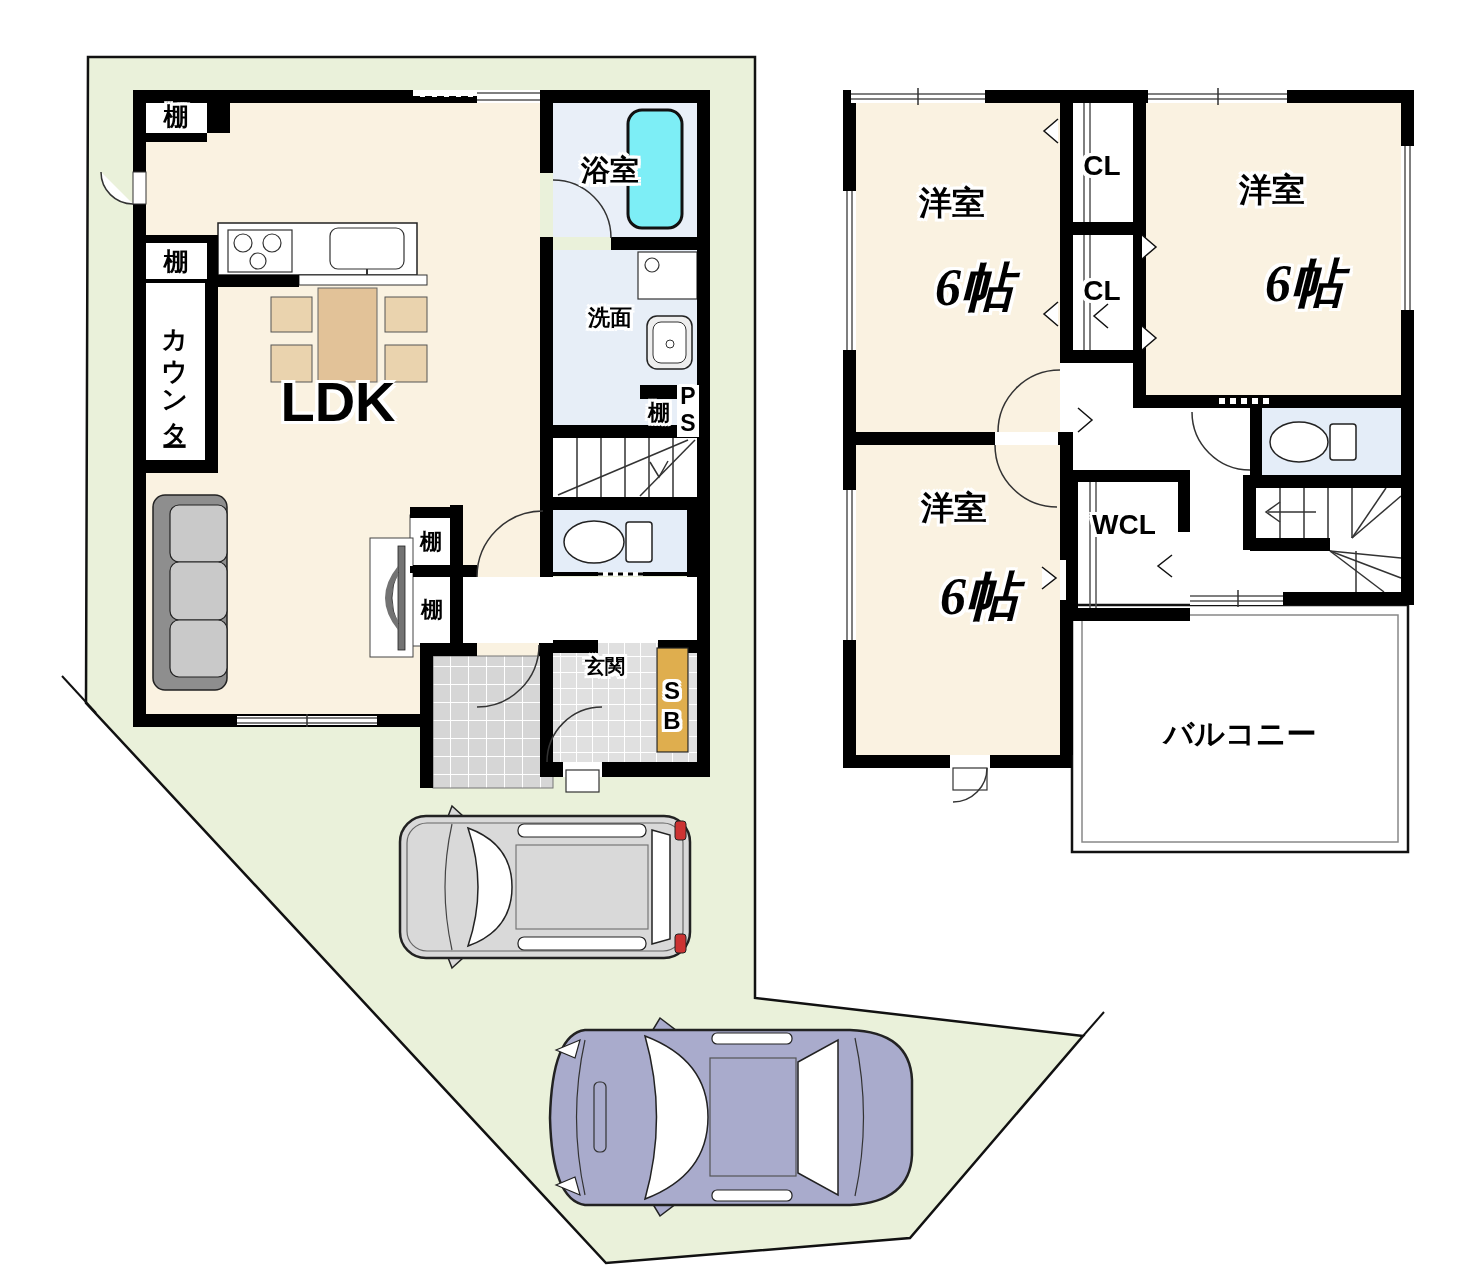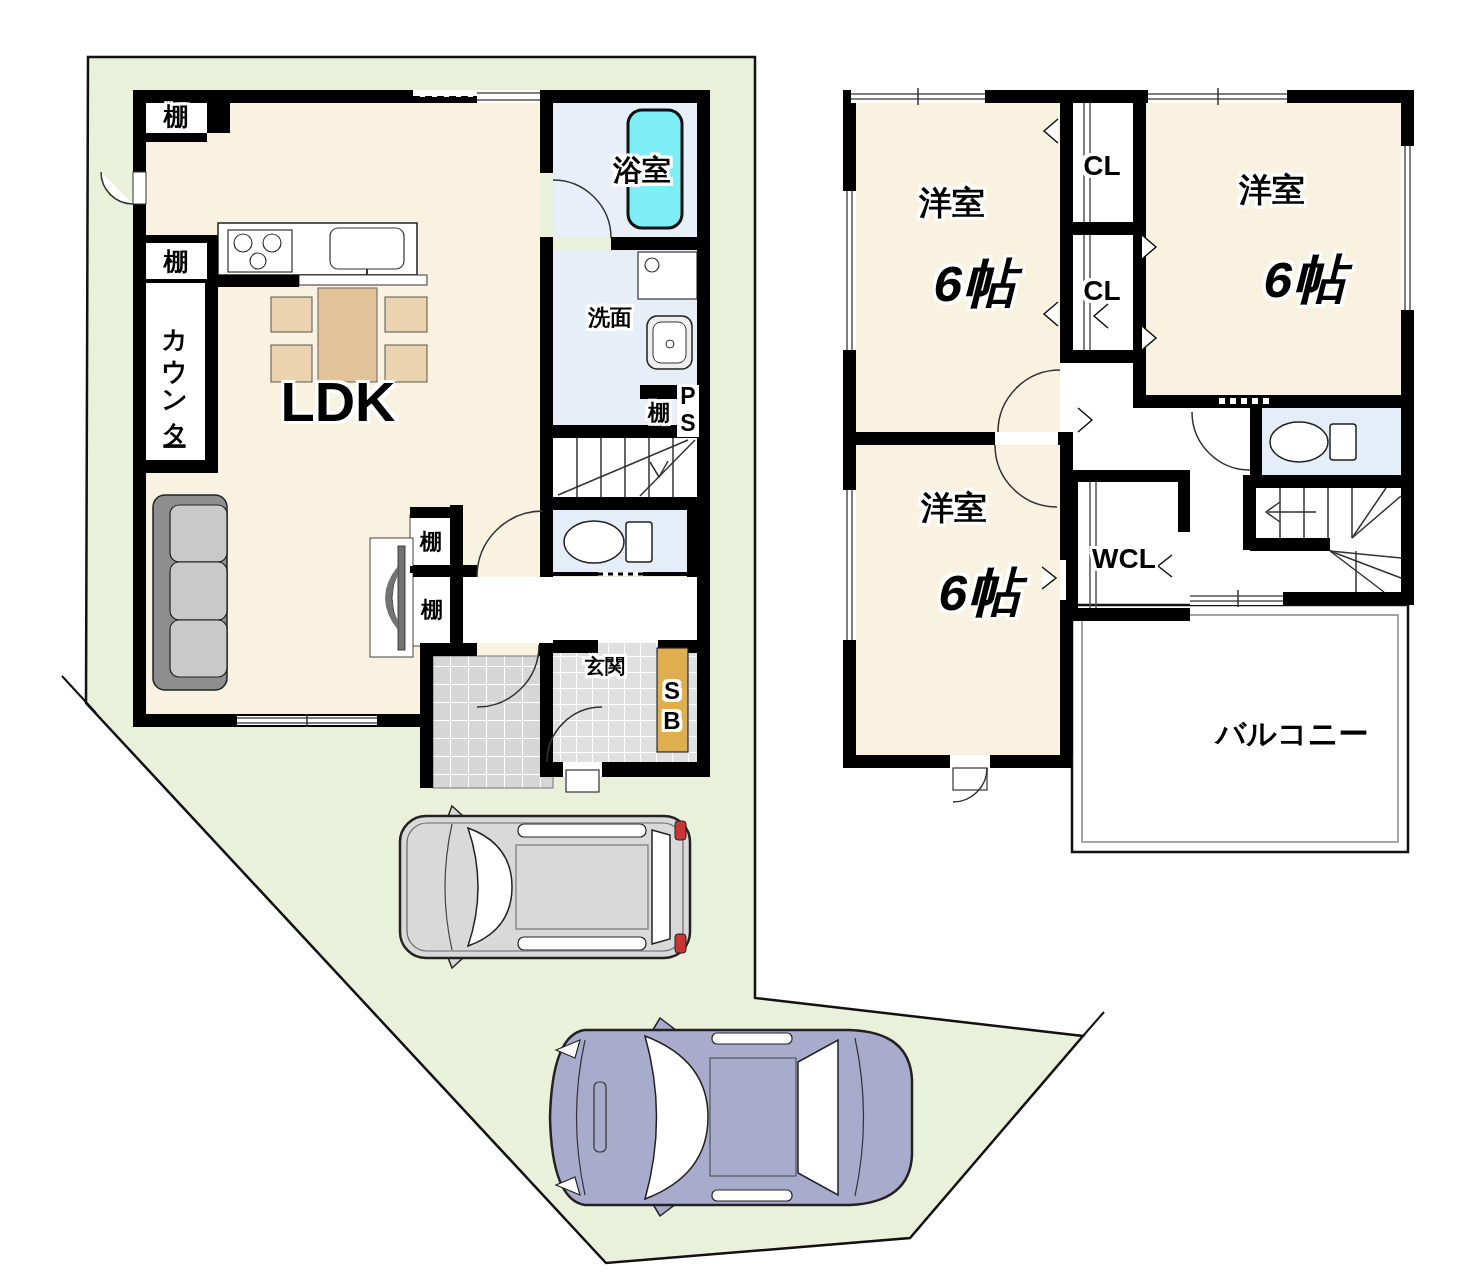--- a/index.html
+++ b/index.html
@@ -3,21 +3,21 @@
 <meta charset="utf-8">
 <style>
   html,body{margin:0;padding:0;background:#fff;}
   #stage{position:relative;width:1467px;height:1278px;background:#fff;overflow:hidden;
          font-family:"Liberation Sans",sans-serif;}
   #stage svg{position:absolute;left:0;top:0;}
   .lbl{position:absolute;transform:translate(-50%,-50%);font-weight:bold;color:#000;
        white-space:nowrap;line-height:1;z-index:5;
        text-shadow:-3px -3px 0 #fff,3px -3px 0 #fff,-3px 3px 0 #fff,3px 3px 0 #fff,
                    0 -3px 0 #fff,0 3px 0 #fff,-3px 0 0 #fff,3px 0 0 #fff;}
-  .serif{font-family:Liberation Mono, monospace;font-style:italic;padding-left:36px;}
+  .serif{font-family:Liberation Serif, serif;font-style:italic;padding-left:36px;}
   .vert{writing-mode:vertical-rl;text-orientation:upright;letter-spacing:1px;}
 </style>
 </head>
 <body>
 
 <div id="stage">
 
 <svg width="1467" height="1278" viewBox="0 0 1467 1278">
   <defs>
     <pattern id="tileA" width="18" height="18" patternUnits="userSpaceOnUse">
@@ -311,21 +311,21 @@
     <rect x="594" y="1082" width="12" height="70" rx="5" fill="none" stroke="#333" stroke-width="1.2"></rect>
     <path d="M645 1036 Q708 1060 708 1117 Q708 1175 645 1199 Q668 1117 645 1036 Z" fill="#fff" stroke="#222" stroke-width="1.5"></path>
     <path d="M798 1062 L838 1040 L838 1195 L798 1173 Z" fill="#fff" stroke="#222" stroke-width="1.5"></path>
     <rect x="712" y="1033" width="80" height="11" rx="5" fill="#fff" stroke="#222" stroke-width="1.2"></rect>
     <rect x="712" y="1190" width="80" height="11" rx="5" fill="#fff" stroke="#222" stroke-width="1.2"></rect>
     <rect x="710" y="1058" width="86" height="118" fill="none" stroke="#555" stroke-width="1.2"></rect>
   </g>
 </svg>
 
   <div class="lbl" style="left:176px;top:116px;font-size:25px">棚</div>
-  <div class="lbl" style="left:642px;top:170px;font-size:29px">浴室</div>
+  <div class="lbl" style="left:610px;top:170px;font-size:29px">浴室</div>
   <div class="lbl" style="left:176px;top:261px;font-size:25px">棚</div>
   <div class="lbl vert" style="left:175px;top:372px;font-size:26px">カウンター</div>
   <div class="lbl" style="left:610px;top:318px;font-size:22px">洗面</div>
   <div class="lbl" style="left:659px;top:413px;font-size:22px">棚</div>
   <div class="lbl" style="left:688px;top:396px;font-size:23px">P</div>
   <div class="lbl" style="left:688px;top:423px;font-size:23px">S</div>
   <div class="lbl" style="left:338px;top:402px;font-size:56px">LDK</div>
   <div class="lbl" style="left:431px;top:542px;font-size:22px">棚</div>
   <div class="lbl" style="left:432px;top:610px;font-size:22px">棚</div>
   <div class="lbl" style="left:605px;top:666px;font-size:20px">玄関</div>
@@ -333,15 +333,15 @@
   <div class="lbl" style="left:672px;top:721px;font-size:24px">B</div>
 
   <div class="lbl" style="left:952px;top:202px;font-size:33px">洋室</div>
   <div class="lbl serif" style="left:956px;top:288px;font-size:52px">6帖</div>
   <div class="lbl" style="left:1102px;top:166px;font-size:28px">CL</div>
   <div class="lbl" style="left:1102px;top:291px;font-size:28px">CL</div>
   <div class="lbl" style="left:1272px;top:189px;font-size:33px">洋室</div>
   <div class="lbl serif" style="left:1286px;top:284px;font-size:52px">6帖</div>
   <div class="lbl" style="left:954px;top:507px;font-size:33px">洋室</div>
   <div class="lbl serif" style="left:961px;top:597px;font-size:52px">6帖</div>
-  <div class="lbl" style="left:1124px;top:559px;font-size:28px">WCL</div>
-  <div class="lbl" style="left:1292px;top:734px;font-size:30px">バルコニー</div>
+  <div class="lbl" style="left:1124px;top:525px;font-size:28px">WCL</div>
+  <div class="lbl" style="left:1240px;top:734px;font-size:30px">バルコニー</div>
 </div>
 
 </body></html>

